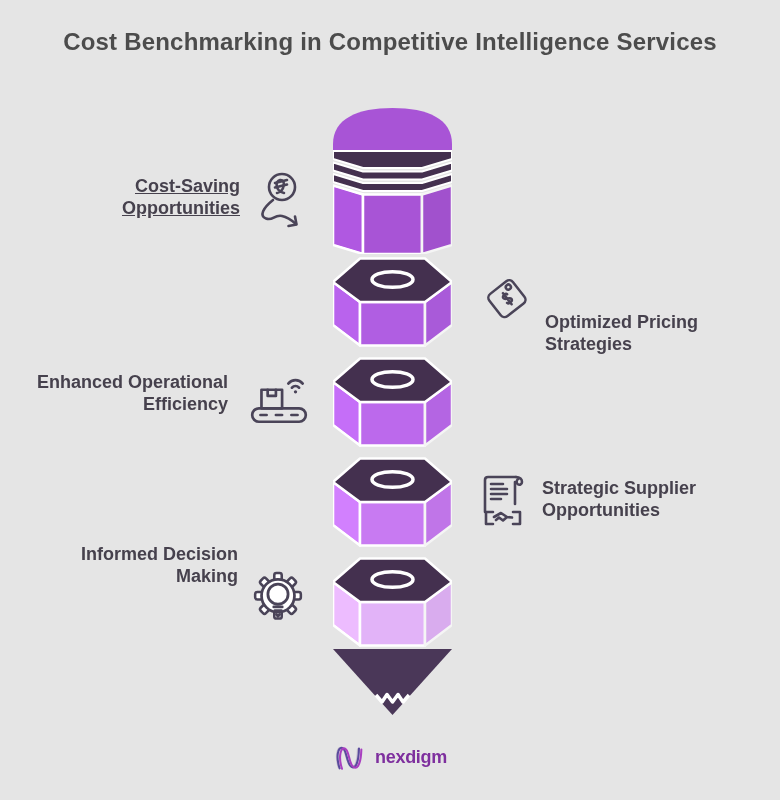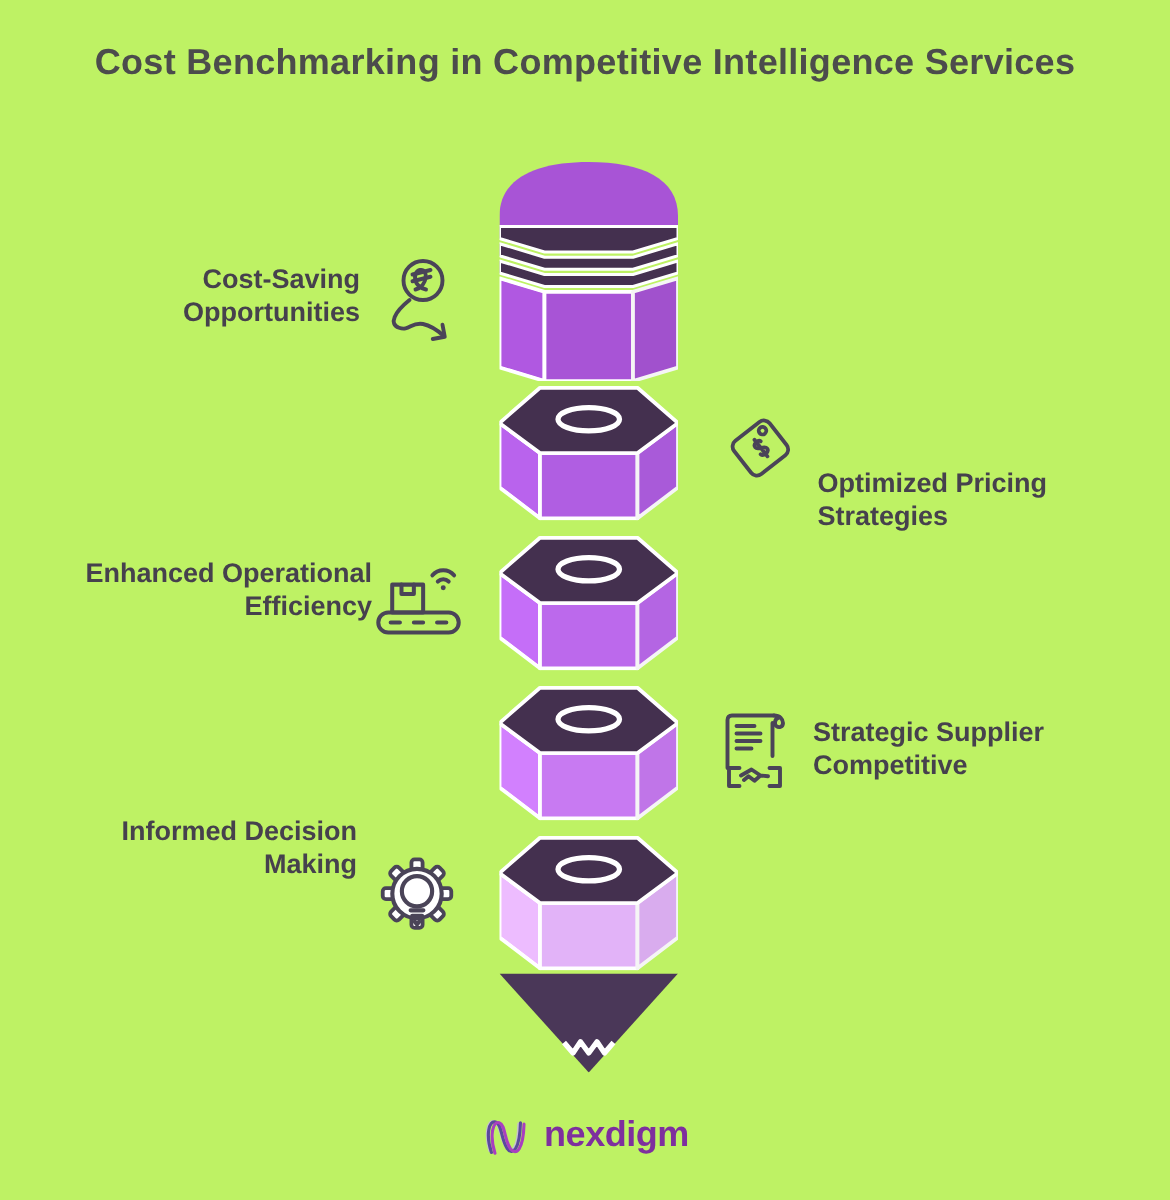--- a/index.html
+++ b/index.html
@@ -2,21 +2,21 @@
 <html style="--title-color: #4c4c4c; --label-color: #46414d; --icon-stroke: #4a4458;"><head>
 <meta charset="utf-8">
 <style>
   :root{
     --title-color:#4c4c4c;
     --label-color:#46414d;
     --icon-stroke:#4a4458;
   }
   html,body{margin:0;padding:0;background:#ffffff;}
   .canvas{
-    position:relative;width:780px;height:800px;background:#bef264;
+    position:relative;width:780px;height:800px;background:#e5e5e5;
     font-family:"Liberation Sans",sans-serif;overflow:hidden;
   }
   .title{
     position:absolute;top:28px;left:0;width:100%;margin:0;
     text-align:center;font-size:24px;font-weight:bold;color:var(--title-color);
     letter-spacing:0.2px;
   }
   .piece{position:absolute;left:333px;}
   .seg-label{
     position:absolute;font-size:18px;font-weight:bold;color:var(--label-color);
@@ -31,21 +31,21 @@
   .face{stroke:#ffffff;stroke-width:2.5;stroke-linejoin:round;}
   .face-left{filter:brightness(1.05);}
   .face-right{filter:brightness(0.96);}
   .hole{stroke:#ffffff;stroke-width:3.5;fill:none;}
   .band{stroke:#ffffff;stroke-width:2;stroke-linejoin:round;}
   .tip-notch{stroke:#ffffff;stroke-width:3.5;fill:none;stroke-linejoin:round;}
   .logo{
     position:absolute;top:740px;left:0;width:100%;
     display:flex;justify-content:center;align-items:center;gap:8px;
   }
-  .wordmark{font-size:24px;font-weight:bold;color:#7e2f9e;letter-spacing:-0.3px;}
+  .wordmark{font-size:18px;font-weight:bold;color:#7e2f9e;letter-spacing:-0.3px;}
 </style>
 </head>
 <body>
 
 <div class="canvas">
 
   <h1 class="title">Cost Benchmarking in Competitive Intelligence Services</h1>
 
   <svg class="piece" style="top:108px" width="119" height="146" viewBox="0 0 119 146">
     <path d="M0,43 L0,36 C0,11 24,0 59.5,0 C95,0 119,11 119,36 L119,43 Z" fill="#a854d6"></path>
@@ -87,21 +87,21 @@
     <polygon class="face face-right" points="92,45 119,25 119,68 92,88.5" fill="#e2b3f8"></polygon>
     <polygon class="face" points="0,25 27,1.5 92,1.5 119,25 92,45 27,45" fill="#44304f"></polygon>
     <ellipse class="hole" cx="59.5" cy="22.5" rx="20.5" ry="7.8"></ellipse>
   </svg>
 
   <svg class="piece" style="top:649px" width="119" height="66" viewBox="0 0 119 66">
     <path d="M0,0 L119,0 L59.5,66 Z" fill="#4a3758"></path>
     <polyline class="tip-notch" points="43,46 49,53 54,45.5 59.5,53 65,45.5 70,53 76,46"></polyline>
   </svg>
 
-  <div class="seg-label right-align" style="left:100px;top:176px;width:140px;">Cost-Saving Opportunities</div>
+  <div class="seg-label right-align" style="left:100px;top:176px;width:140px;text-decoration:underline;">Cost-Saving Opportunities</div>
   <div class="icon" style="left:246px;top:170px;">
     <svg width="64" height="68" viewBox="0 0 64 68">
       <circle cx="36" cy="17" r="13"></circle>
       <path d="M31,23 C39,21 40,9 34,10 C29,11 29,21 38,23"></path>
       <path d="M29,13 L41,10 M29,17.5 L41,14.5"></path>
       <path d="M27,30 C17,38 13,46 20,48.5 C27,51 28,44.5 36,46 C42,47.2 46,50.5 50,54"></path>
       <path d="M50.5,54.5 L49,46.5 M50.5,54.5 L42.5,56"></path>
     </svg>
   </div>
 
@@ -109,21 +109,21 @@
     <svg width="62" height="64" viewBox="0 0 64 64">
       <g transform="rotate(-38 32 32)">
         <rect x="16" y="18" width="31" height="29" rx="5"></rect>
         <circle cx="40" cy="24" r="2.6"></circle>
         <path d="M34.5,29 C34,27 29,27 29,30 C29,33 35,32.5 35,35.5 C35,38.5 29.5,38.5 29,36 M31.8,25.5 L31.8,40"></path>
       </g>
     </svg>
   </div>
   <div class="seg-label" style="left:545px;top:280px;width:175px;margin-top:32px;">Optimized Pricing Strategies</div>
 
-  <div class="seg-label right-align" style="left:36px;top:372px;width:212px;">Enhanced Operational Efficiency</div>
+  <div class="seg-label right-align" style="left:16px;top:372px;width:212px;">Enhanced Operational Efficiency</div>
   <div class="icon" style="left:246px;top:366px;">
     <svg width="66" height="64" viewBox="0 0 64 62">
       <rect x="6" y="41" width="52" height="13" rx="6.5"></rect>
       <path d="M14,47.5 h6 M29,47.5 h6 M44,47.5 h6"></path>
       <rect x="15" y="23" width="20" height="18"></rect>
       <path d="M21,23 v6 h8 v-6"></path>
       <path d="M41,17 a9,9 0 0 1 14,0 M44.5,21 a5,5 0 0 1 7,0"></path>
       <circle cx="48" cy="25" r="1.6" fill="#4a4458" stroke="none"></circle>
     </svg>
   </div>
@@ -132,21 +132,21 @@
     <svg width="64" height="64" viewBox="0 0 64 64">
       <path d="M14,44 L14,12 Q14,9 17,9 L45,9"></path>
       <path d="M45,9 C49,9 51,11.5 51,14 C51,16.5 48.5,17.5 46.5,16 C45,14.8 45.5,11 48,10.5"></path>
       <path d="M44,14 L44,36"></path>
       <path d="M20,16 h12 M20,21 h16 M20,26 h16 M20,31 h10"></path>
       <path d="M22,44 H15 M15,44 V56 M15,56 H22"></path>
       <path d="M42,44 H49 M49,44 V56 M49,56 H42"></path>
       <path d="M23,49 L30,45 L36,49 L32,52.5 L28,49.5 L25,52 M36,49 L41,49.5"></path>
     </svg>
   </div>
-  <div class="seg-label" style="left:542px;top:478px;width:180px;">Strategic Supplier Competitive</div>
+  <div class="seg-label" style="left:542px;top:478px;width:180px;">Strategic Supplier Opportunities</div>
 
   <div class="seg-label right-align" style="left:60px;top:544px;width:178px;">Informed Decision Making</div>
   <div class="icon" style="left:244px;top:566px;">
     <svg width="68" height="68" viewBox="0 0 64 64">
       <g transform="translate(32,28)" stroke-width="2.4">
         <rect x="13.5" y="-3.5" width="8" height="7" rx="2" fill="#ffffff"></rect>
         <rect x="13.5" y="-3.5" width="8" height="7" rx="2" fill="#ffffff" transform="rotate(45)"></rect>
         <rect x="13.5" y="-3.5" width="8" height="7" rx="2" fill="#ffffff" transform="rotate(90)"></rect>
         <rect x="13.5" y="-3.5" width="8" height="7" rx="2" fill="#ffffff" transform="rotate(135)"></rect>
         <rect x="13.5" y="-3.5" width="8" height="7" rx="2" fill="#ffffff" transform="rotate(180)"></rect>

